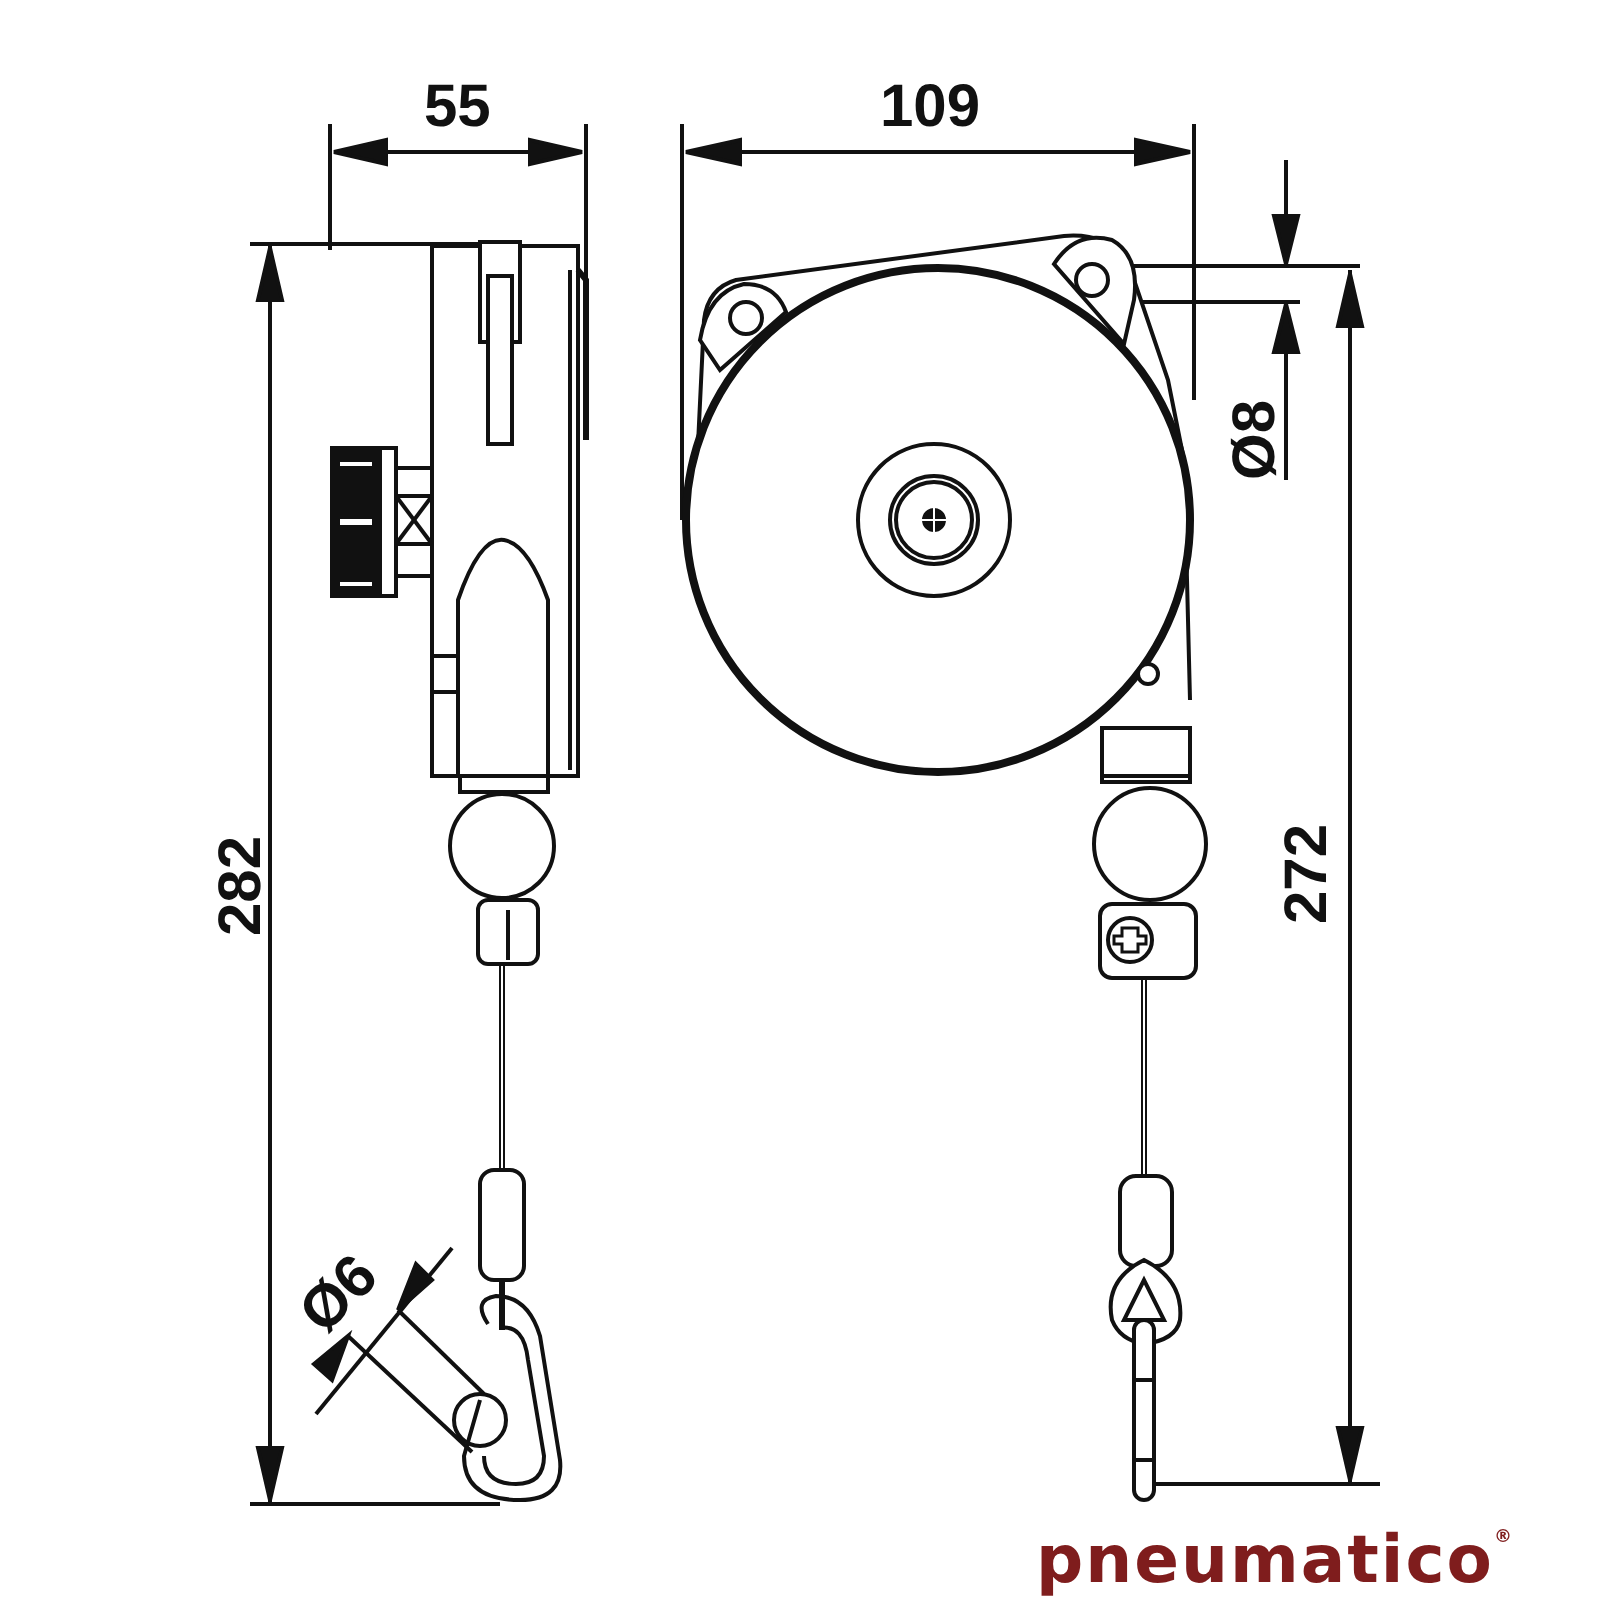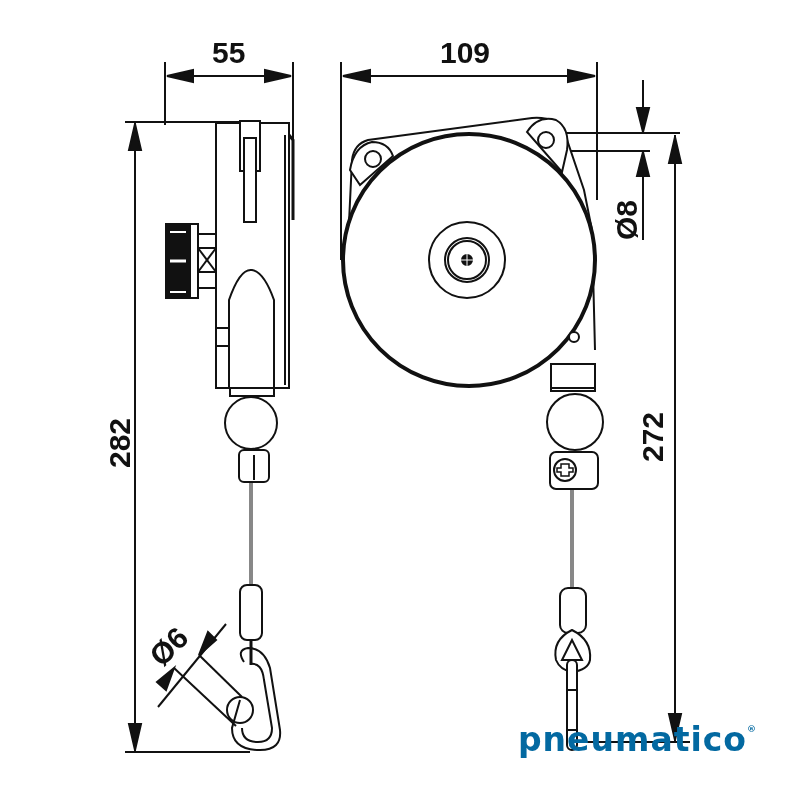--- a/index.html
+++ b/index.html
@@ -1,19 +1,19 @@
 <!DOCTYPE html>
 <html><head>
 <meta charset="utf-8">
 <style>
   html, body { margin:0; padding:0; background:#ffffff; }
   body { width:800px; height:800px; position:relative; overflow:hidden; }
   #drawing { position:absolute; left:0; top:0; width:800px; height:800px; }
   .dim-text { font-family:"Liberation Sans", sans-serif; font-weight:bold; font-size:30px; fill:#111; }
-  .brand { position:absolute; left:518px; top:720px; font-family:"DejaVu Sans", sans-serif; font-weight:bold; font-size:33px; letter-spacing:1px; color:#0369a1; }
+  .brand { position:absolute; left:518px; top:760px; font-family:"DejaVu Sans", sans-serif; font-weight:bold; font-size:33px; letter-spacing:1px; color:#7f1d1d; }
   .brand sup { font-size:9px; vertical-align:top; position:relative; top:4px; }
 </style>
 </head>
 <body>
 
 <svg id="drawing" viewBox="0 0 800 800" xmlns="http://www.w3.org/2000/svg">
   <defs>
     <marker id="arr" markerWidth="10" markerHeight="8" refX="10" refY="4" orient="auto" markerUnits="userSpaceOnUse">
       <path d="M0,0 L10,4 L0,8 Z" fill="#111"></path>
     </marker>

